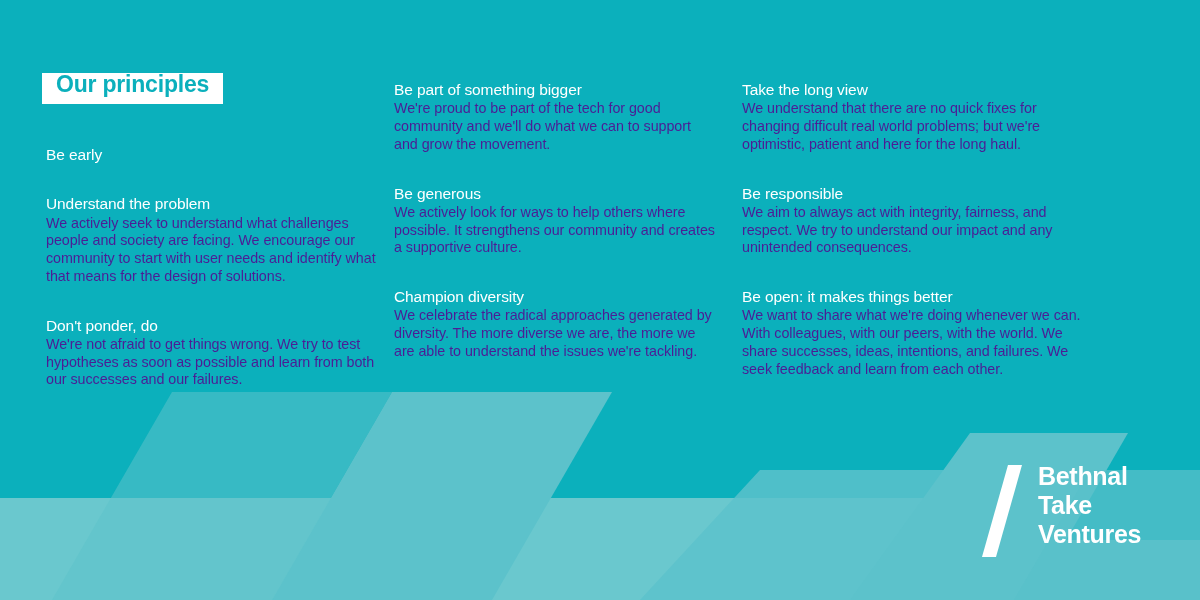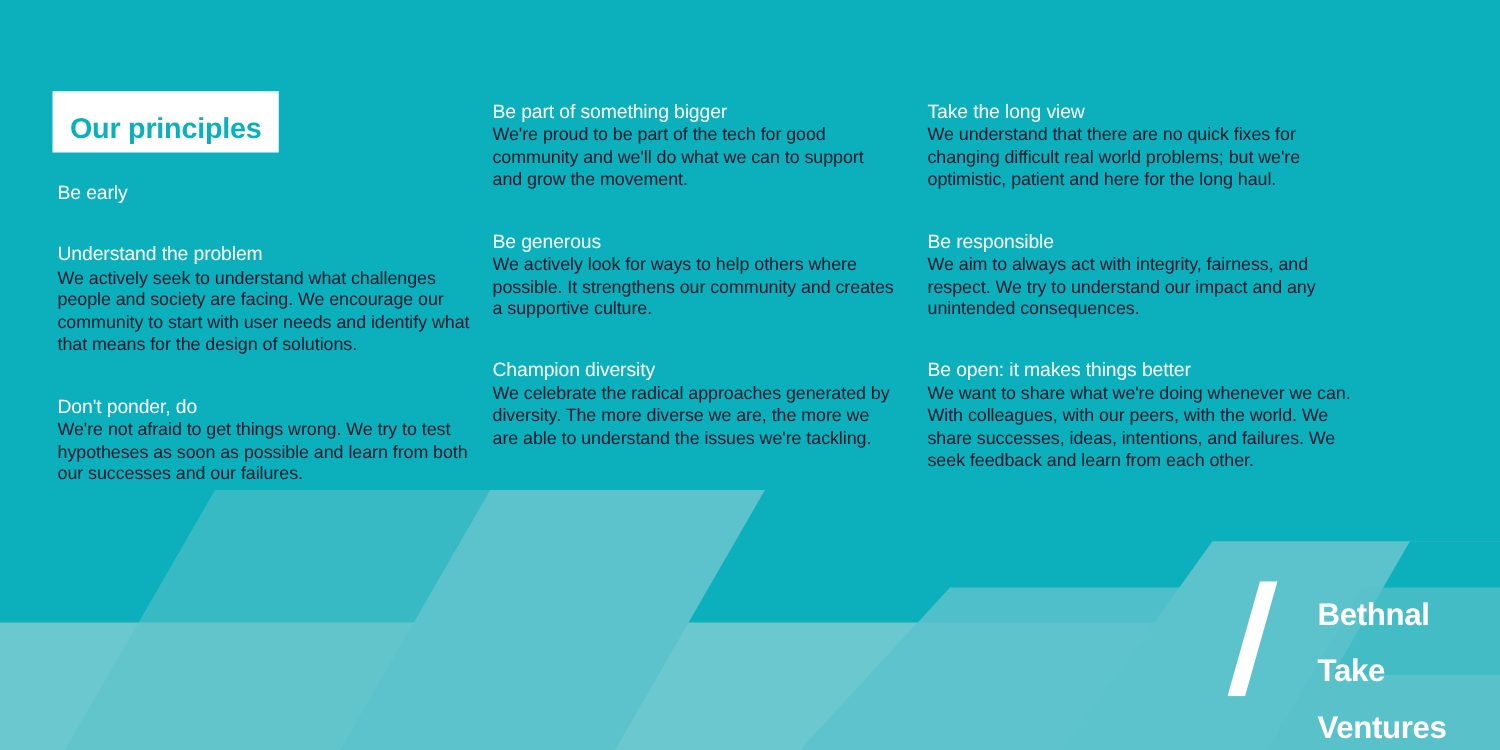--- a/index.html
+++ b/index.html
@@ -29,21 +29,21 @@
     height: 600px;
     pointer-events: none;
   }
 
   
   .badge {
     position: absolute;
     left: 42px;
     top: 73px;
     background: #ffffff;
-    padding: 18px 14px 8px 14px;
+    padding: 0 14px 8px 14px;
     box-sizing: border-box;
   }
   .badge-text {
     color: #0bb0bc;
     font-size: 23px;
     font-weight: bold;
     letter-spacing: -0.2px;
     line-height: 1;
     white-space: nowrap;
   }
@@ -62,21 +62,21 @@
 
   .p-title {
     color: #ffffff;
     font-size: 15.5px;
     font-weight: normal;
     line-height: 1.25;
     margin: 0 0 1px 0;
     letter-spacing: -0.1px;
   }
   .p-body {
-    color: #0f172a;
+    color: #4c1d95;
     font-size: 14.3px;
     line-height: 1.24;
     margin: 0;
     letter-spacing: -0.05px;
   }
 
   
   .logo {
     position: absolute;
     left: 980px;
@@ -95,21 +95,21 @@
     position: absolute;
     left: 58px;
     top: 0px;
     color: #ffffff;
     font-size: 25px;
     font-weight: bold;
     line-height: 1.16;
     letter-spacing: -0.3px;
     white-space: nowrap;
   }
-  .logo-words div { margin: 16px; }
+  .logo-words div { margin: 0; }
 </style>
 </head>
 <body>
 
 <div id="slide">
 
   <svg class="deco" viewBox="0 0 1200 600" preserveAspectRatio="none" aria-hidden="true">
 
     <polygon points="0,498 1200,498 1200,600 0,600" fill="#6ac8ce"></polygon>
 

